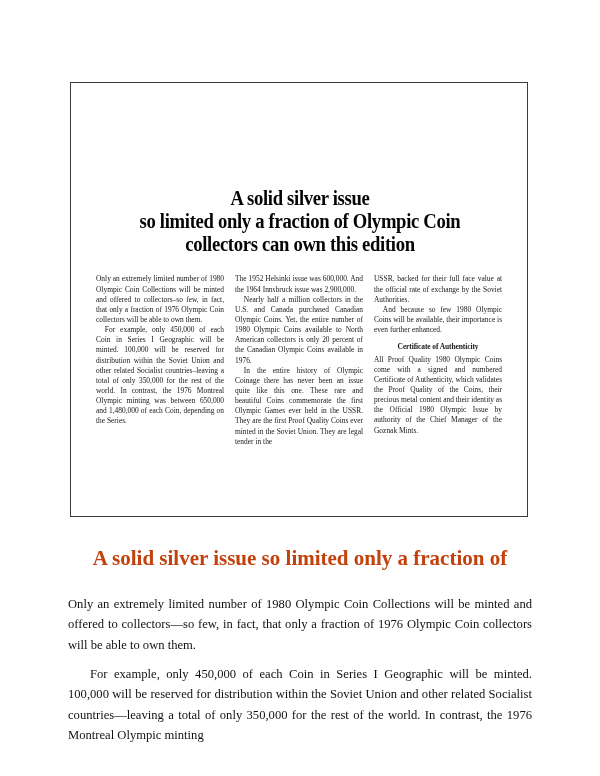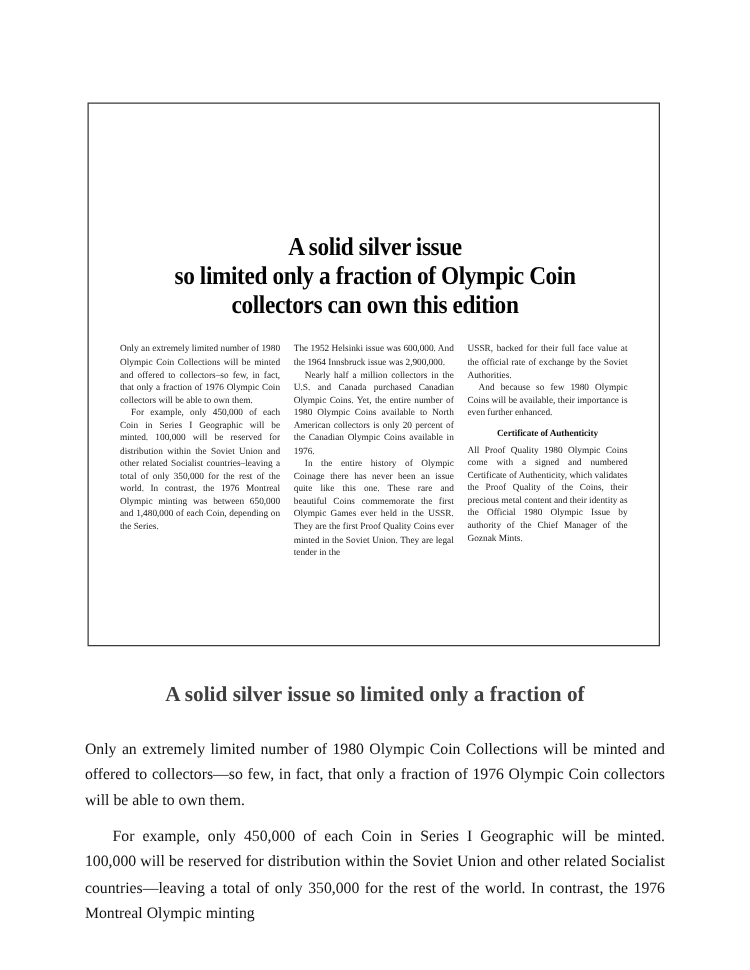--- a/index.html
+++ b/index.html
@@ -87,23 +87,23 @@
     position: absolute;
     left: 68px;
     top: 545px;
     width: 464px;
   }
   #transcript-heading {
     margin: 0 0 22px 0;
     text-align: center;
     font-family: "Liberation Serif", serif;
     font-weight: bold;
-    font-size: 17px;
+    font-size: 21px;
     line-height: 1.28;
-    color: #404040;
+    color: #c2410c;
   }
   #transcript-heading .th-line { display: block; }
 
   #transcript-body p {
     margin: 0 0 9px 0;
     font-size: 12.6px;
     line-height: 1.62;
     text-align: justify;
     color: #121212;
   }

